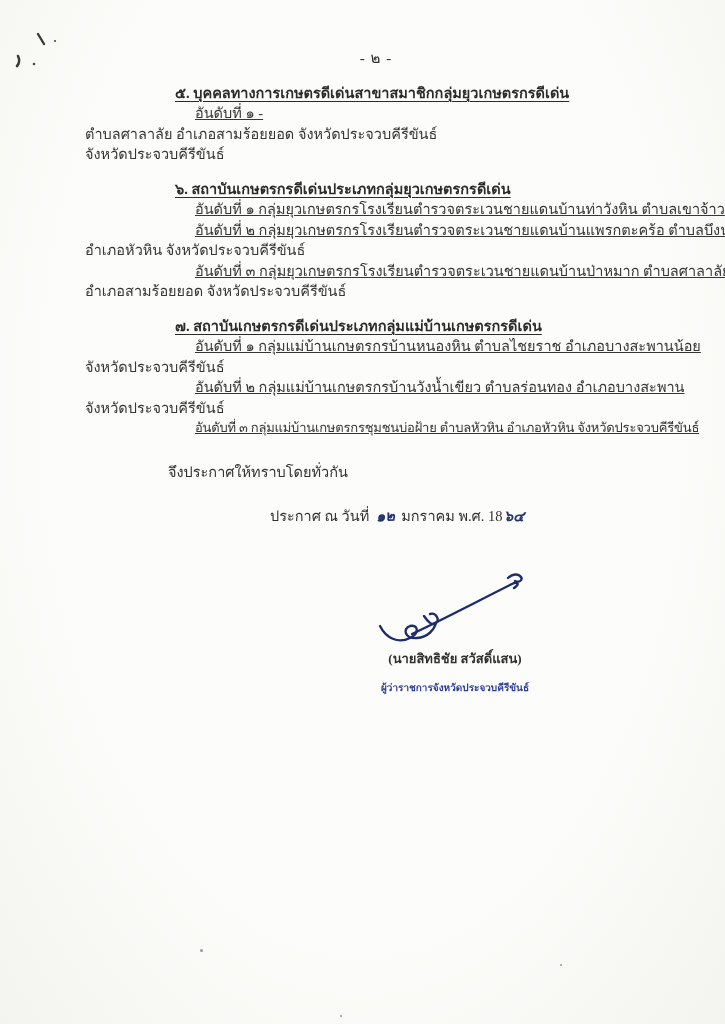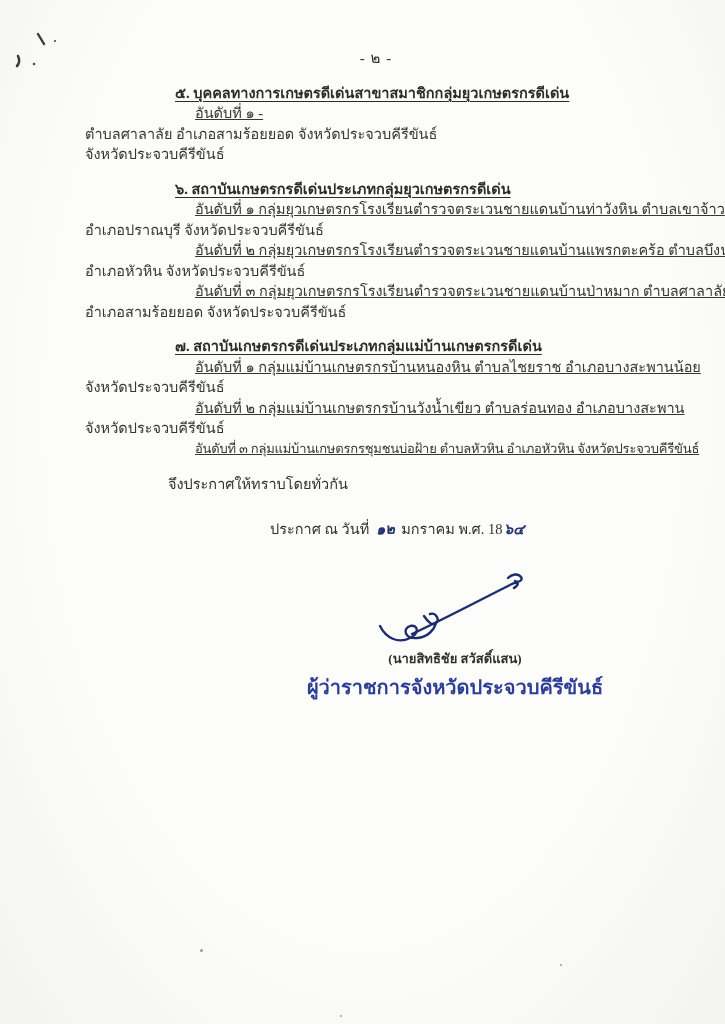--- a/index.html
+++ b/index.html
@@ -35,41 +35,41 @@
     padding-left: 90px;
     text-decoration: underline;
     text-underline-offset: 3px;
     text-decoration-thickness: 1.4px;
     color: #2b2b2b;
     white-space: nowrap;
   }
   .line { white-space: nowrap; color: #363636; }
   .line.first { padding-left: 110px; text-decoration: underline; }
   .line.small { font-size: 13px; letter-spacing: -0.2px; }
-  .closing { margin-top: 15px; padding-left: 83px; }
+  .closing { margin-top: 23px; padding-left: 83px; }
   .dateline { margin-top: 24px; padding-left: 185px; white-space: nowrap; }
   .hand {
     color: #25356f;
     font-style: italic;
     font-weight: 600;
     display: inline-block;
     transform: rotate(-3deg);
     padding: 0 3px;
   }
   .hand.year { transform: rotate(2deg); padding: 0 1px; }
   .signer {
     position: absolute;
     left: 305px; top: 648px; width: 300px;
     text-align: center;
   }
   .signer-name { font-size: 13px; color: #2f2f2f; font-weight: 600; }
   .signer-title {
-    font-size: 20px; font-weight: 700;
+    font-size: 10px; font-weight: 700;
     color: #2e3e96;
-    margin-top: 2px;
+    margin-top: 11px;
     text-align: center;
   }
   .signature-svg { position: absolute; left: 372px; top: 568px; }
   .penmarks-svg { position: absolute; left: 8px; top: 28px; }
   .speck { position: absolute; background: #9a9a94; border-radius: 50%; }
 </style>
 </head>
 <body>
 
 <div class="page">
@@ -88,21 +88,20 @@
     <div class="section">
       <div class="section-heading">๕. บุคคลทางการเกษตรดีเด่นสาขาสมาชิกกลุ่มยุวเกษตรกรดีเด่น</div>
       <div class="line first">อันดับที่ ๑ -</div>
       <div class="line">ตำบลศาลาลัย อำเภอสามร้อยยอด จังหวัดประจวบคีรีขันธ์</div>
       <div class="line">จังหวัดประจวบคีรีขันธ์</div>
     </div>
 
     <div class="section">
       <div class="section-heading">๖. สถาบันเกษตรกรดีเด่นประเภทกลุ่มยุวเกษตรกรดีเด่น</div>
       <div class="line first">อันดับที่ ๑  กลุ่มยุวเกษตรกรโรงเรียนตำรวจตระเวนชายแดนบ้านท่าวังหิน ตำบลเขาจ้าว</div>
-      <div class="line">อำเภอปราณบุรี จังหวัดประจวบคีรีขันธ์</div>
       <div class="line first">อันดับที่ ๒  กลุ่มยุวเกษตรกรโรงเรียนตำรวจตระเวนชายแดนบ้านแพรกตะคร้อ ตำบลบึงนคร</div>
       <div class="line">อำเภอหัวหิน จังหวัดประจวบคีรีขันธ์</div>
       <div class="line first">อันดับที่ ๓  กลุ่มยุวเกษตรกรโรงเรียนตำรวจตระเวนชายแดนบ้านป่าหมาก ตำบลศาลาลัย</div>
       <div class="line">อำเภอสามร้อยยอด จังหวัดประจวบคีรีขันธ์</div>
     </div>
 
     <div class="section">
       <div class="section-heading">๗. สถาบันเกษตรกรดีเด่นประเภทกลุ่มแม่บ้านเกษตรกรดีเด่น</div>
       <div class="line first">อันดับที่ ๑  กลุ่มแม่บ้านเกษตรกรบ้านหนองหิน ตำบลไชยราช อำเภอบางสะพานน้อย</div>
       <div class="line">จังหวัดประจวบคีรีขันธ์</div>

